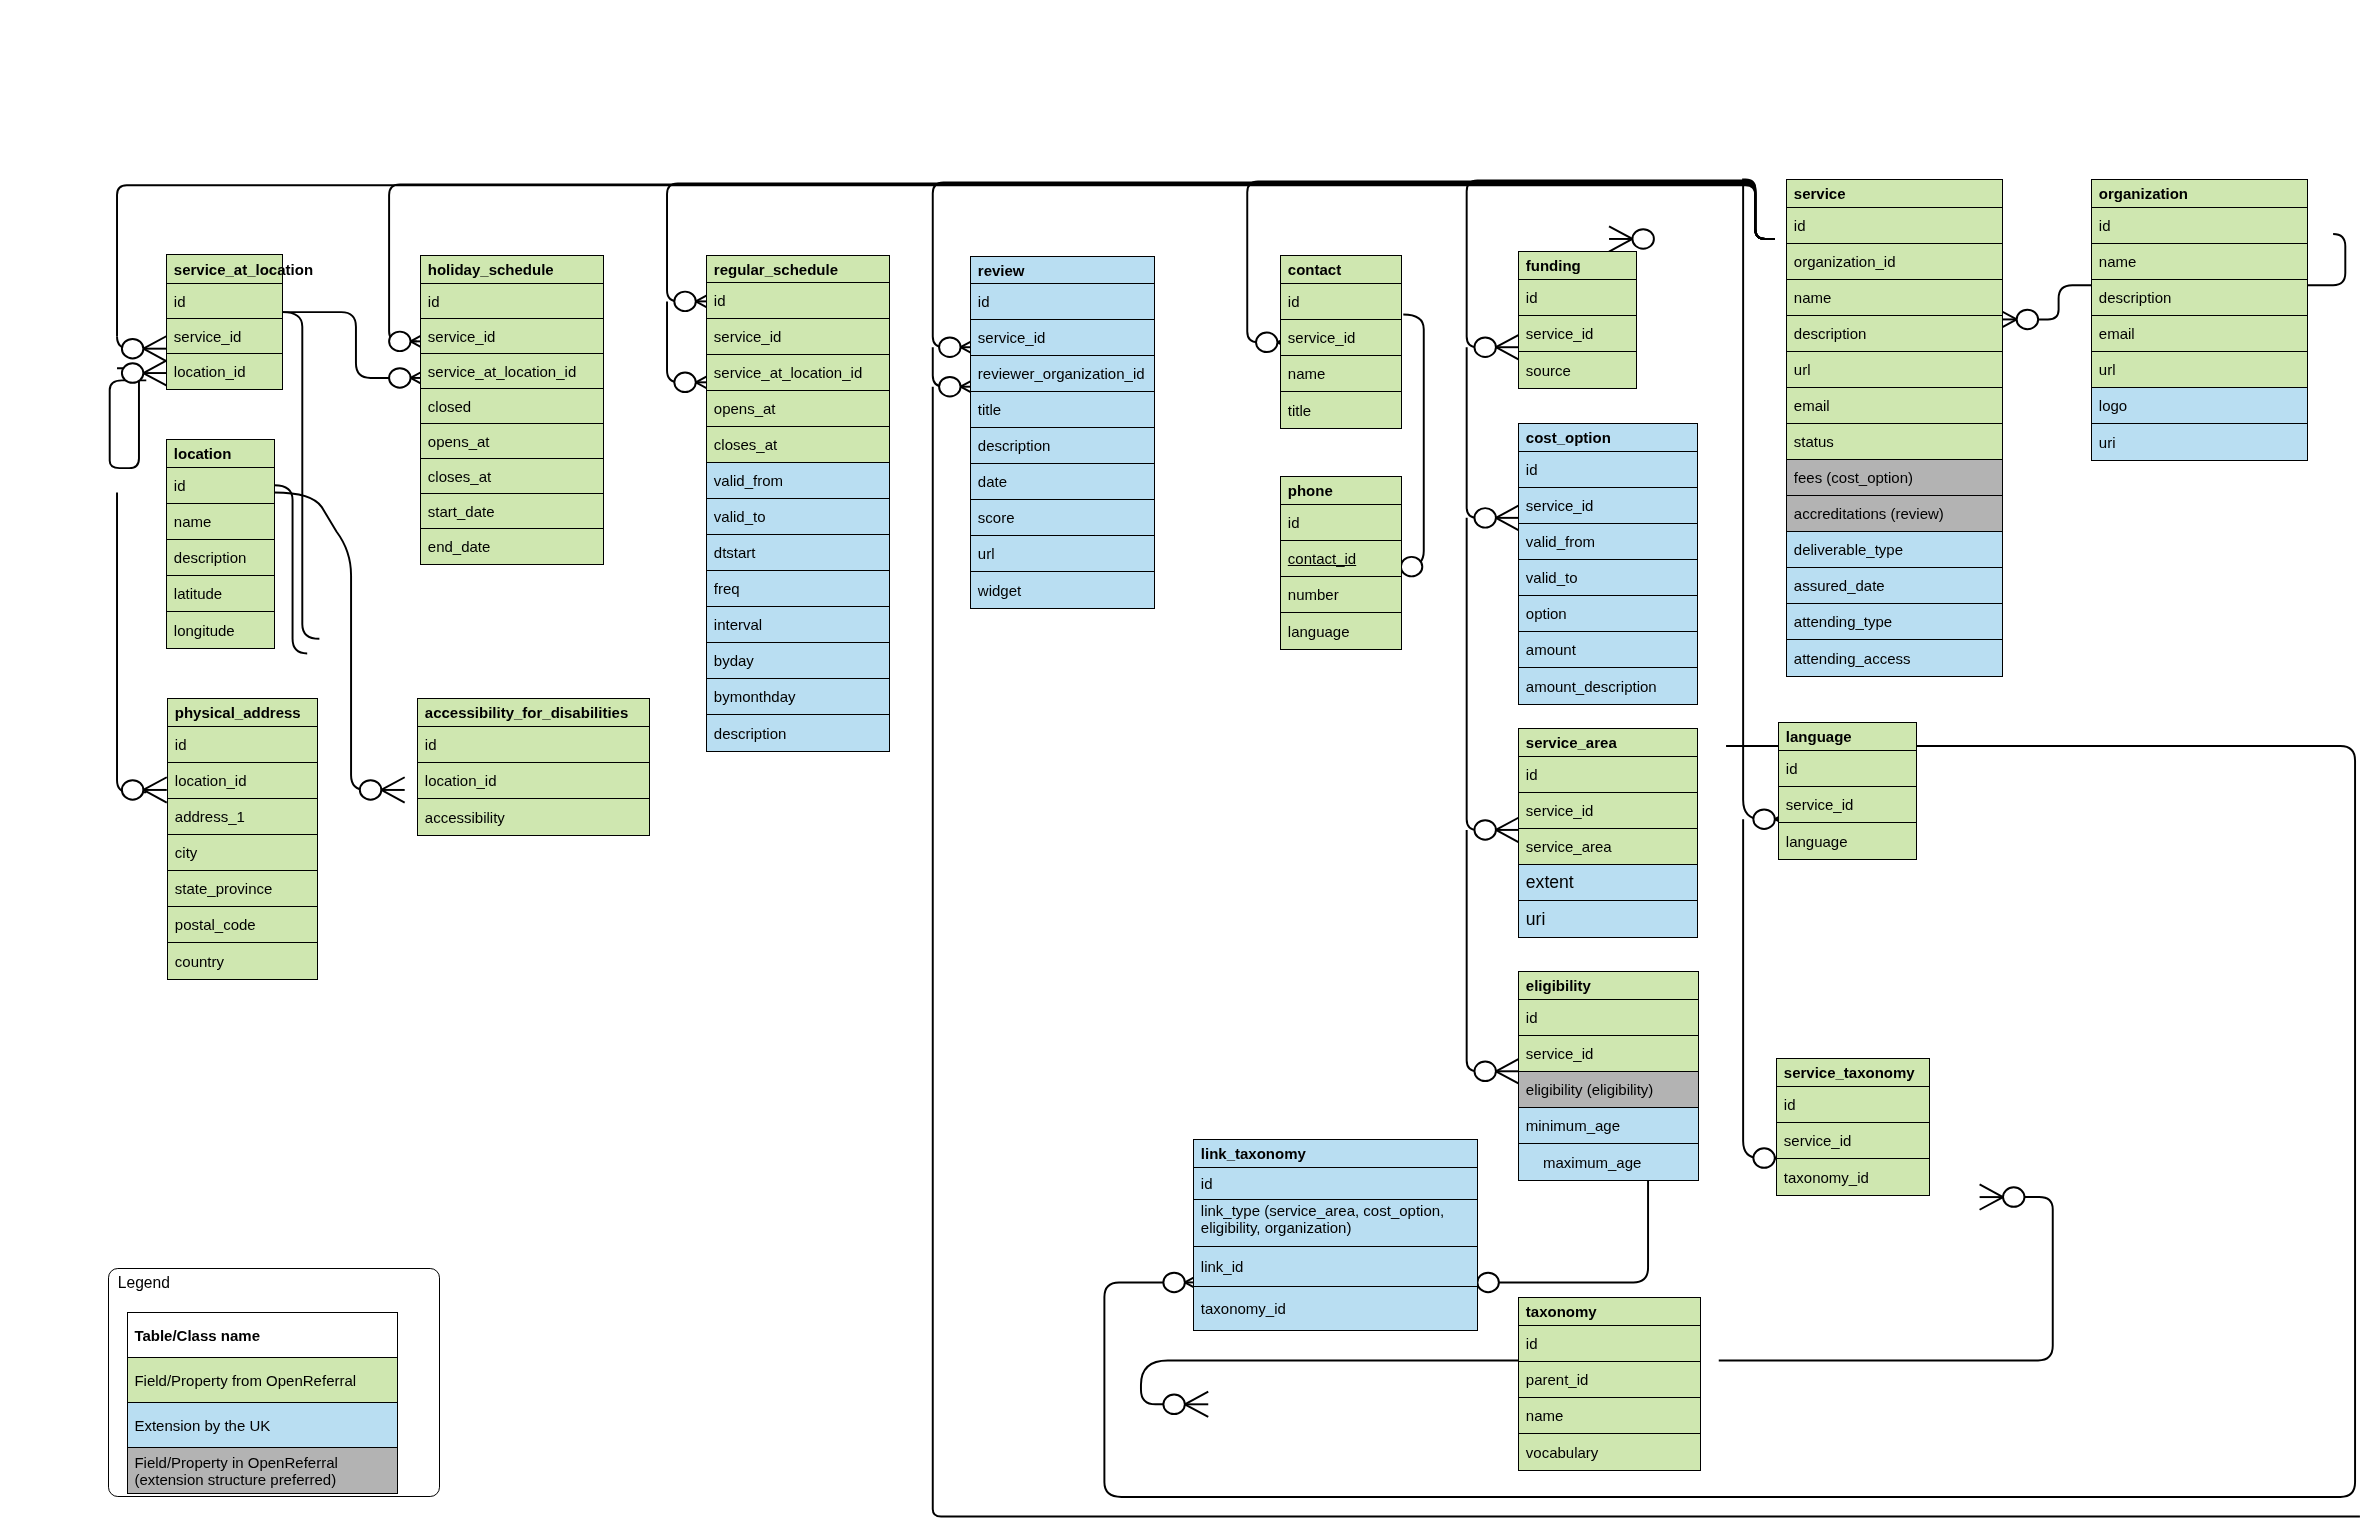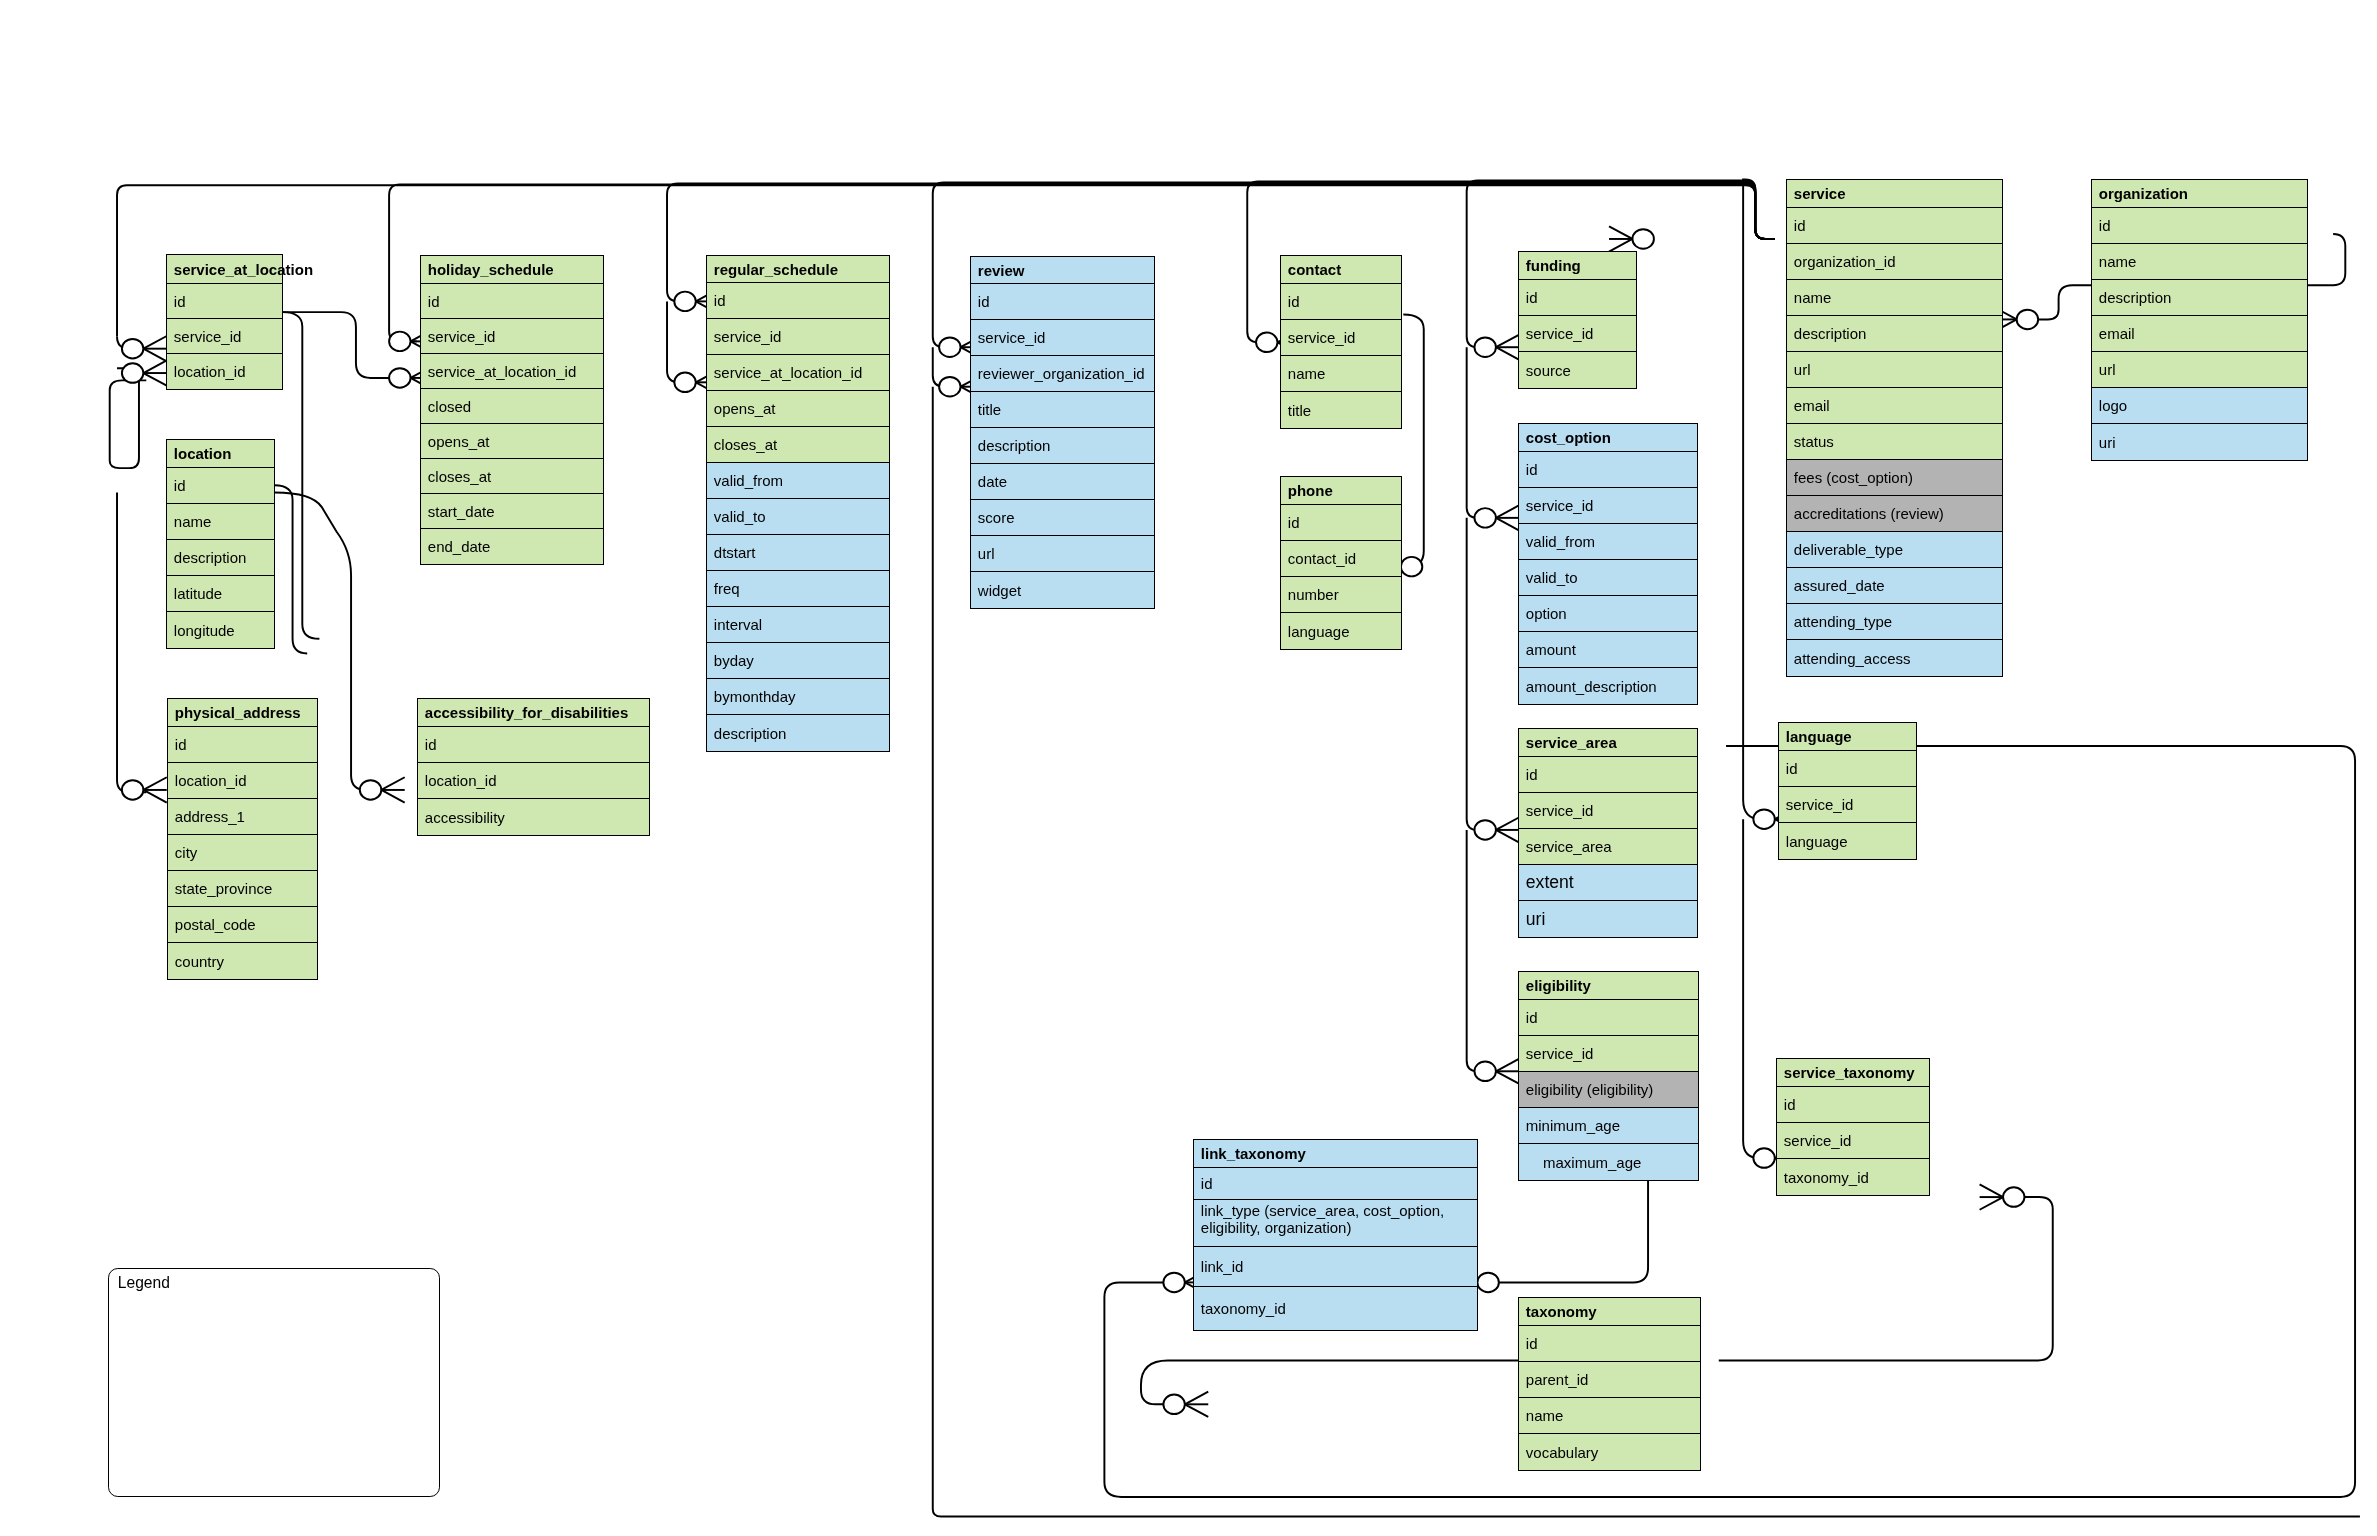--- a/index.html
+++ b/index.html
@@ -278,21 +278,21 @@
     <div class="row hdr g" style="height:28px;">contact</div>
     <div class="row g" style="height:36px;">id</div>
     <div class="row g" style="height:36px;">service_id</div>
     <div class="row g" style="height:36px;">name</div>
     <div class="row g" style="height:36px;">title</div>
   </div>
 
   <div class="entity" style="left:1280px;top:476px;width:122px;">
     <div class="row hdr g" style="height:28px;">phone</div>
     <div class="row g" style="height:36px;">id</div>
-    <div class="row g" style="height:36px;">contact_id</div>
+    <div class="row g" style="height:36px;text-decoration:underline;">contact_id</div>
     <div class="row g" style="height:36px;">number</div>
     <div class="row g" style="height:36px;">language</div>
   </div>
 
   <div class="entity" style="left:1518px;top:251px;width:119px;">
     <div class="row hdr g" style="height:28px;">funding</div>
     <div class="row g" style="height:36px;">id</div>
     <div class="row g" style="height:36px;">service_id</div>
     <div class="row g" style="height:36px;">source</div>
   </div>
@@ -379,16 +379,22 @@
   <div class="entity" style="left:1518px;top:1297px;width:183px;">
     <div class="row hdr g" style="height:28px;">taxonomy</div>
     <div class="row g" style="height:36px;">id</div>
     <div class="row g" style="height:36px;">parent_id</div>
     <div class="row g" style="height:36px;">name</div>
     <div class="row g" style="height:36px;">vocabulary</div>
   </div>
 
   <div id="legend">
     <div class="lg-title">Legend</div>
+    <div class="lg-box">
+      <div class="row w" style="height:45px;font-weight:bold;">Table/Class name</div>
+      <div class="row g" style="height:45px;">Field/Property from OpenReferral</div>
+      <div class="row b" style="height:45px;">Extension by the UK</div>
+      <div class="row y wrap" style="height:45px;white-space:normal;line-height:1.1;padding-top:2.9px;">Field/Property in OpenReferral (extension structure preferred)</div>
+    </div>
   </div>
 
 </div>
 
 
 </body></html>

